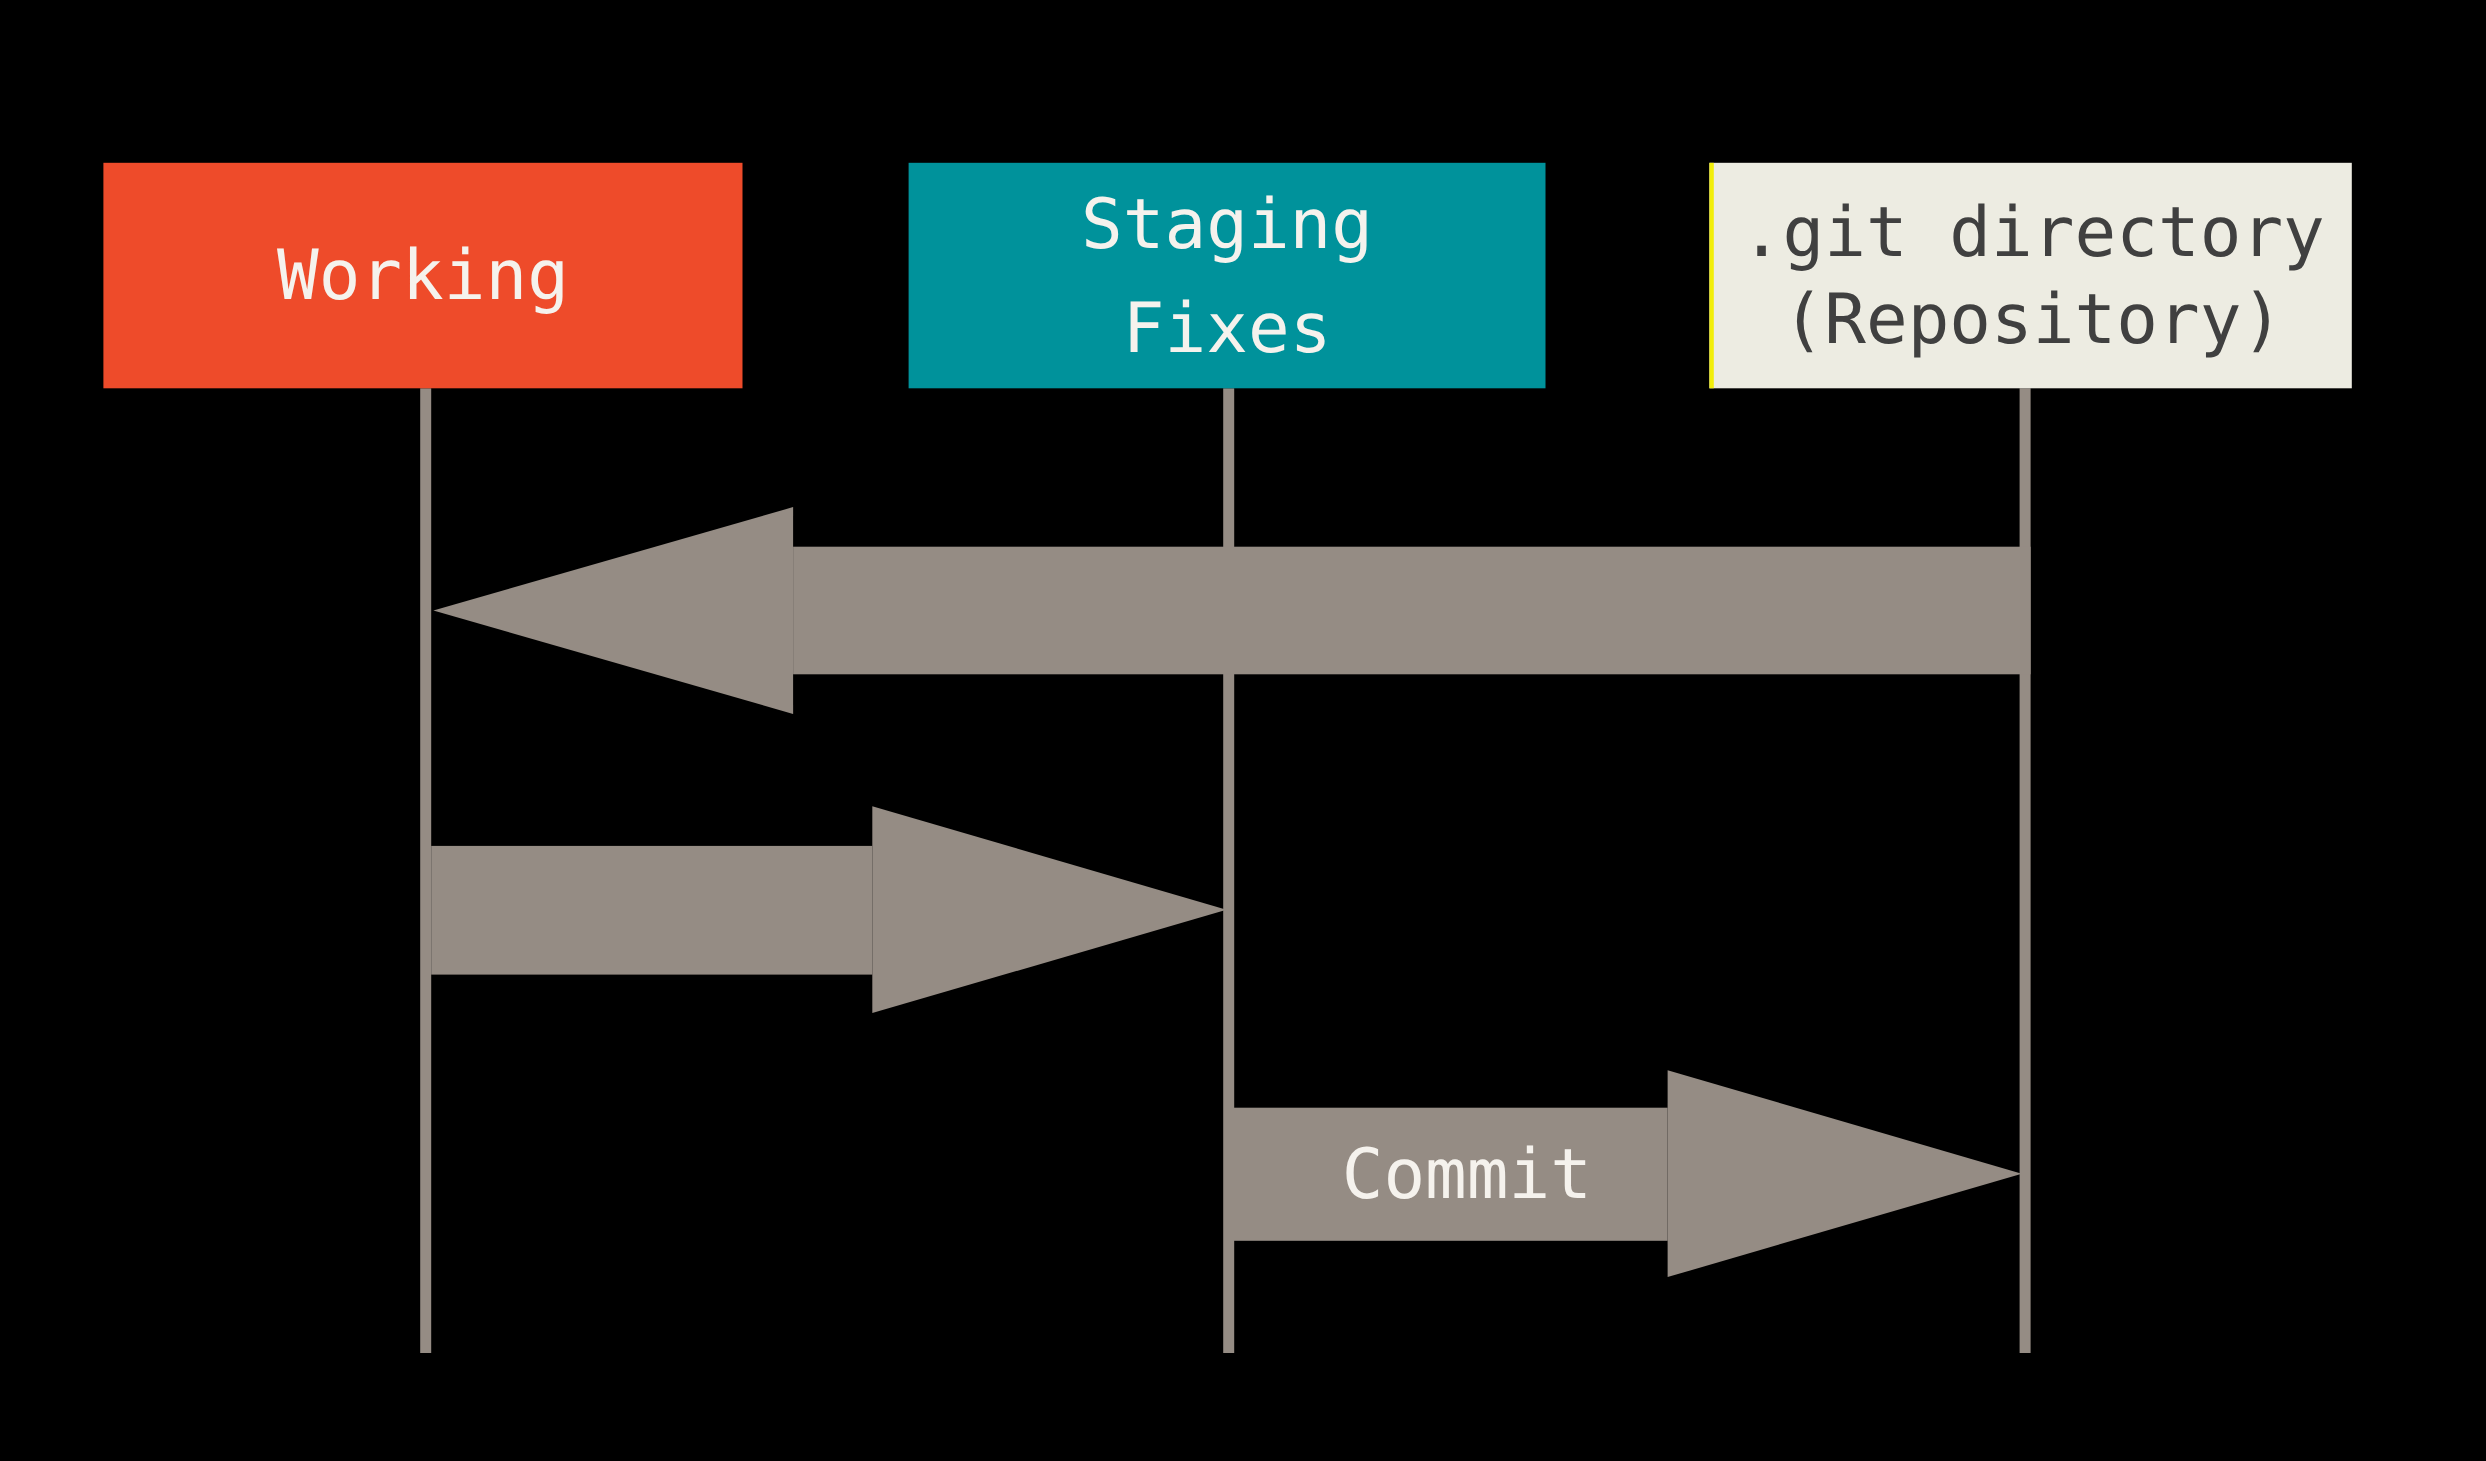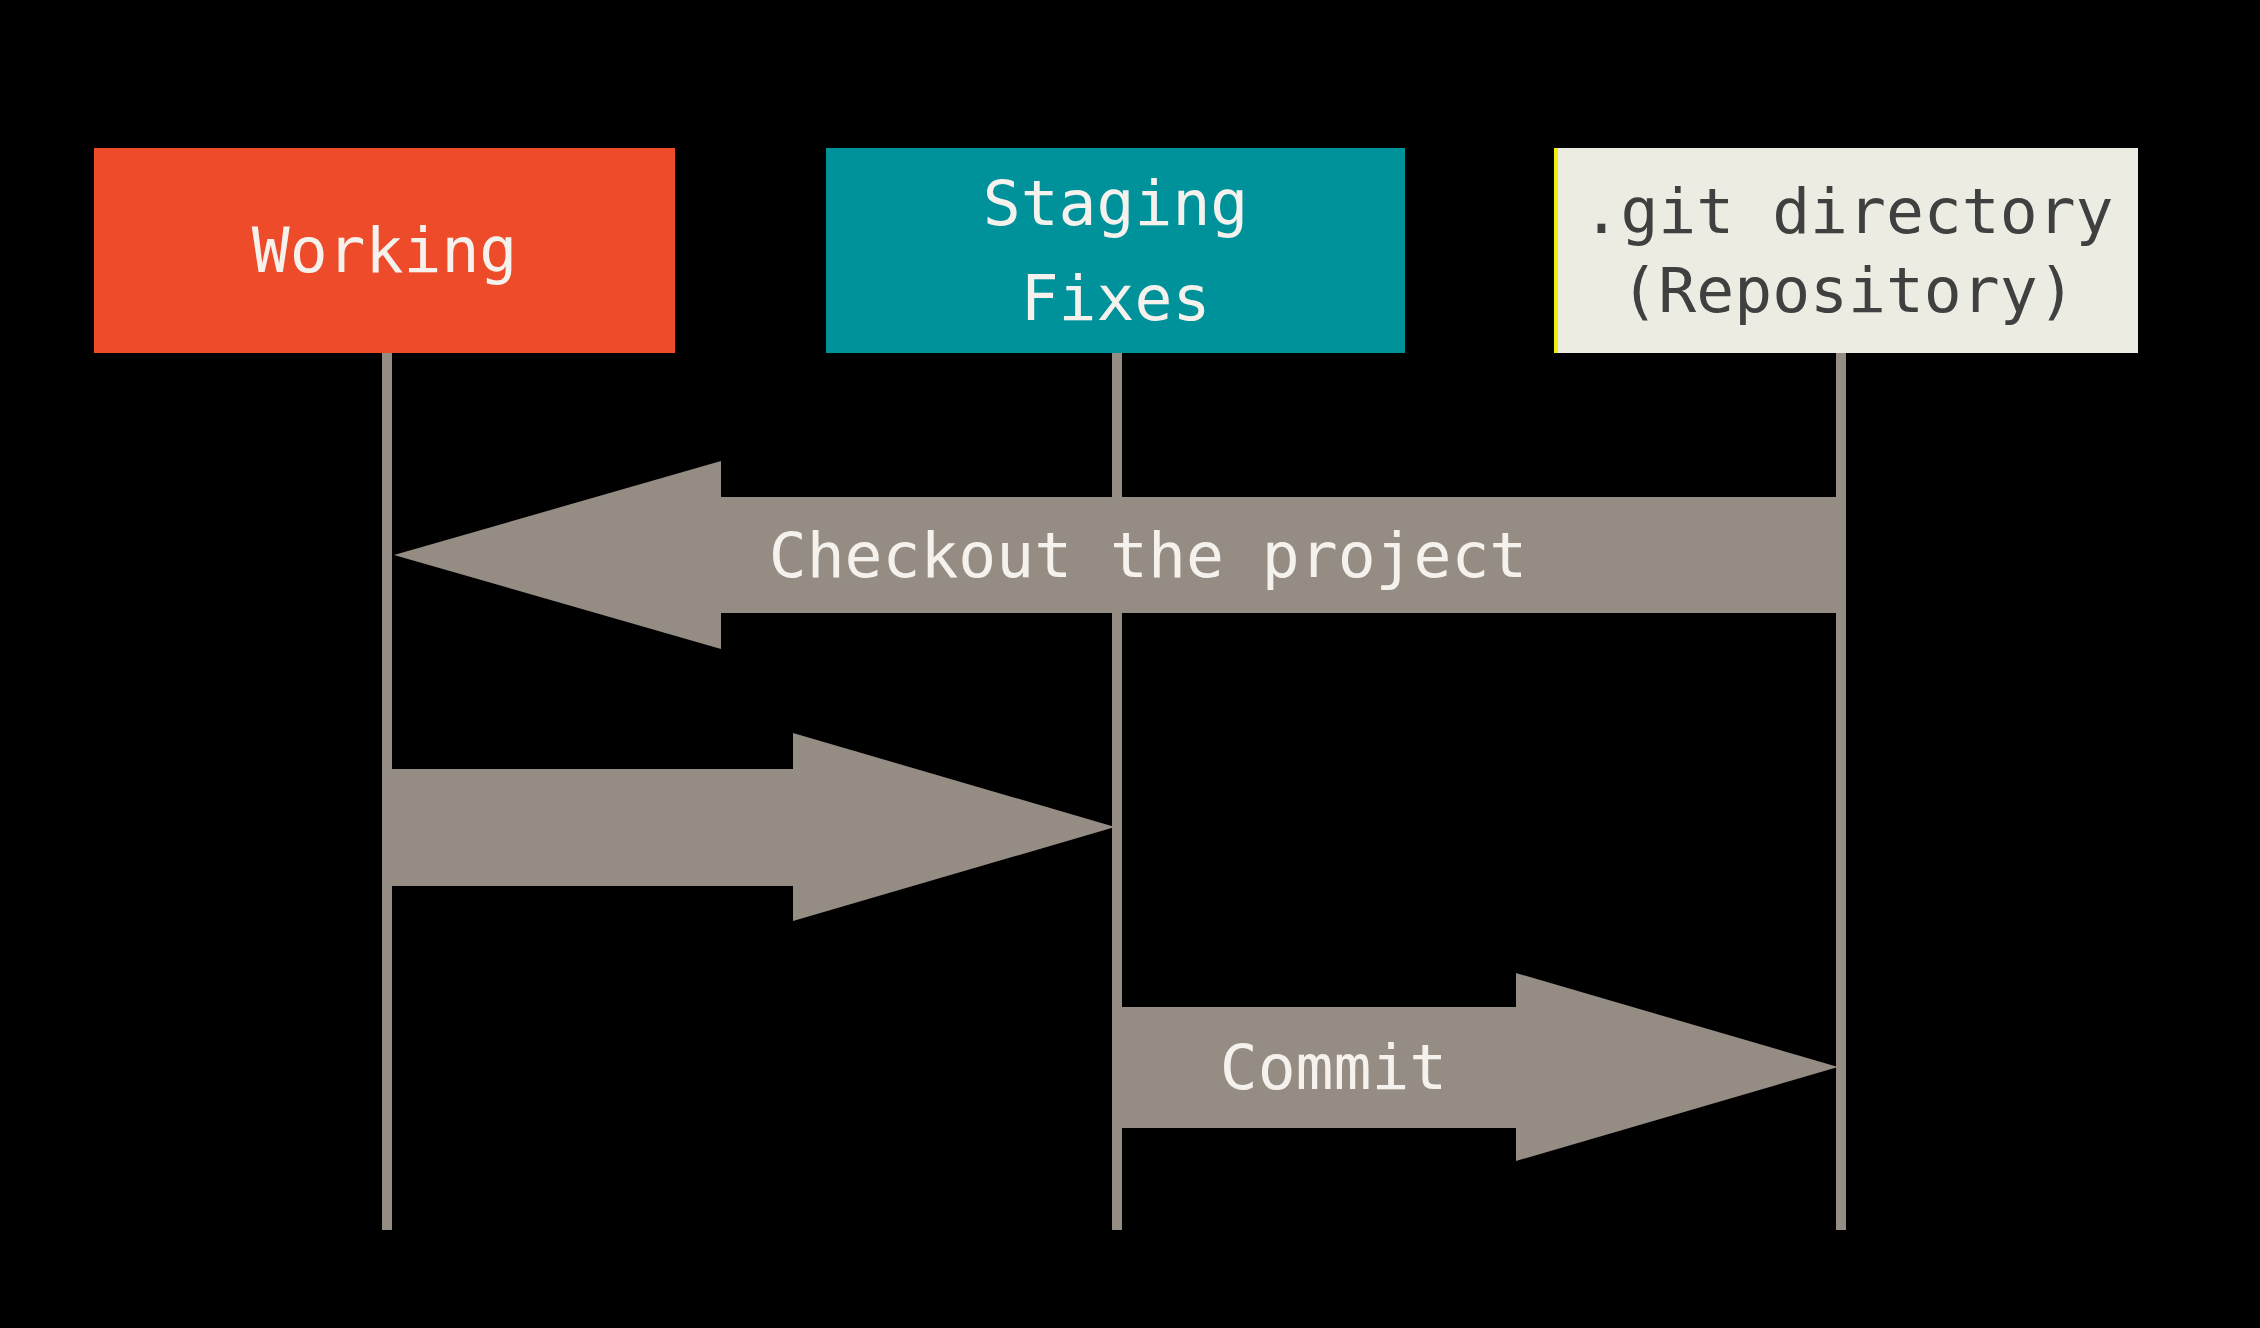--- a/index.html
+++ b/index.html
@@ -124,21 +124,20 @@
     <span>Fixes</span>
   </div>
 
   <div class="box repository">
     <span>.git directory</span>
     <span>(Repository)</span>
   </div>
 
   <div class="arrow-body checkout-body"></div>
   <div class="arrow-head point-left checkout-head"></div>
-  <div class="arrow-label checkout-label">Checkout the project</div>
 
   <div class="arrow-body stage-body"></div>
   <div class="arrow-head point-right stage-head"></div>
 
   <div class="arrow-body commit-body"></div>
   <div class="arrow-head point-right commit-head"></div>
   <div class="arrow-label commit-label">Commit</div>
 
 </div>
 

